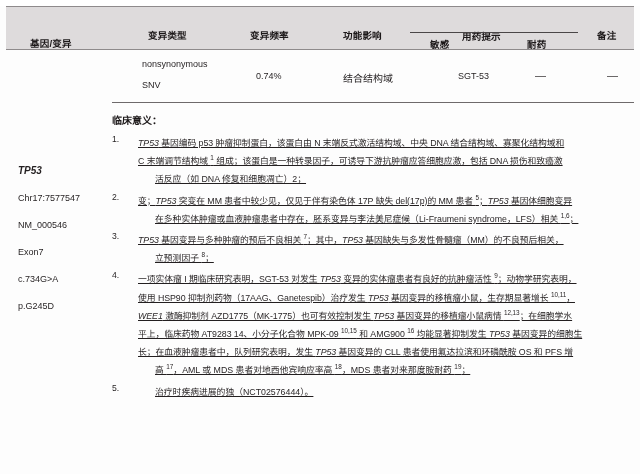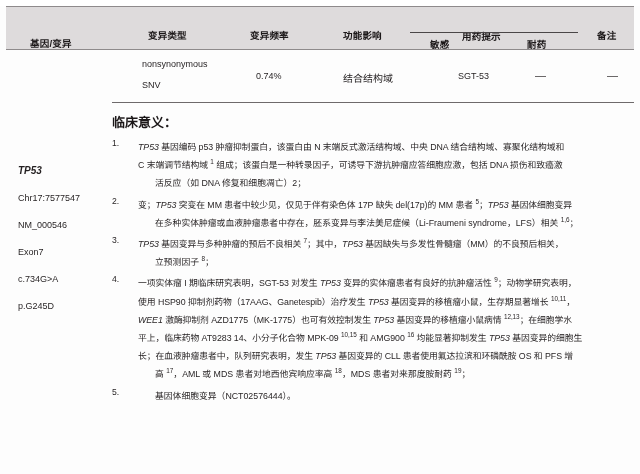--- a/index.html
+++ b/index.html
@@ -122,21 +122,21 @@
   }
 
   
   .clin {
     position: absolute;
     left: 112px;
     top: 106px;
     width: 522px;
   }
   .clin-title {
-    font-size: 13px;
+    font-size: 10px;
     font-weight: bold;
     color: #1b1718;
     margin-bottom: 7px;
   }
   .clin-list {
     position: relative;
   }
   .clin-item {
     position: relative;
     padding-left: 26px;
@@ -148,20 +148,21 @@
     top: 0;
     font-size: 8.6px;
     color: #231f20;
   }
   .clin-line {
     font-size: 8.8px;
     line-height: 18.2px;
     color: #231f20;
     white-space: nowrap;
     letter-spacing: -0.05px;
+    text-decoration: underline;
   }
   .clin-line.last { letter-spacing: 0; margin-left: 17px; }
 
   i.g { font-style: italic; }
   sup { font-size: 6.4px; vertical-align: super; line-height: 0; }
 </style>
 </head>
 <body>
 
 <div class="page">
@@ -224,18 +225,18 @@
           <div class="clin-num">4.</div>
           <div class="clin-line">一项实体瘤 I 期临床研究表明，SGT-53 对发生 <i class="g">TP53</i> 变异的实体瘤患者有良好的抗肿瘤活性 <sup>9</sup>；动物学研究表明，</div>
           <div class="clin-line">使用 HSP90 抑制剂药物（17AAG、Ganetespib）治疗发生 <i class="g">TP53</i> 基因变异的移植瘤小鼠，生存期显著增长 <sup>10,11</sup>，</div>
           <div class="clin-line"><i class="g">WEE1</i> 激酶抑制剂 AZD1775（MK-1775）也可有效控制发生 <i class="g">TP53</i> 基因变异的移植瘤小鼠病情 <sup>12,13</sup>；在细胞学水</div>
           <div class="clin-line">平上，临床药物 AT9283 14、小分子化合物 MPK-09 <sup>10,15</sup> 和 AMG900 <sup>16</sup> 均能显著抑制发生 <i class="g">TP53</i> 基因变异的细胞生</div>
           <div class="clin-line">长；在血液肿瘤患者中，队列研究表明，发生 <i class="g">TP53</i> 基因变异的 CLL 患者使用氟达拉滨和环磷酰胺 OS 和 PFS 增</div>
           <div class="clin-line last">高 <sup>17</sup>，AML 或 MDS 患者对地西他宾响应率高 <sup>18</sup>，MDS 患者对来那度胺耐药 <sup>19</sup>；</div>
         </div>
         <div class="clin-item">
           <div class="clin-num">5.</div>
-          <div class="clin-line last">基因体细胞变异（NCT02576444）。</div>
+          <div class="clin-line last">治疗时疾病进展的独（NCT02576444）。</div>
         </div>
       </div>
   </div>
 
 </div>
 
 </body></html>

